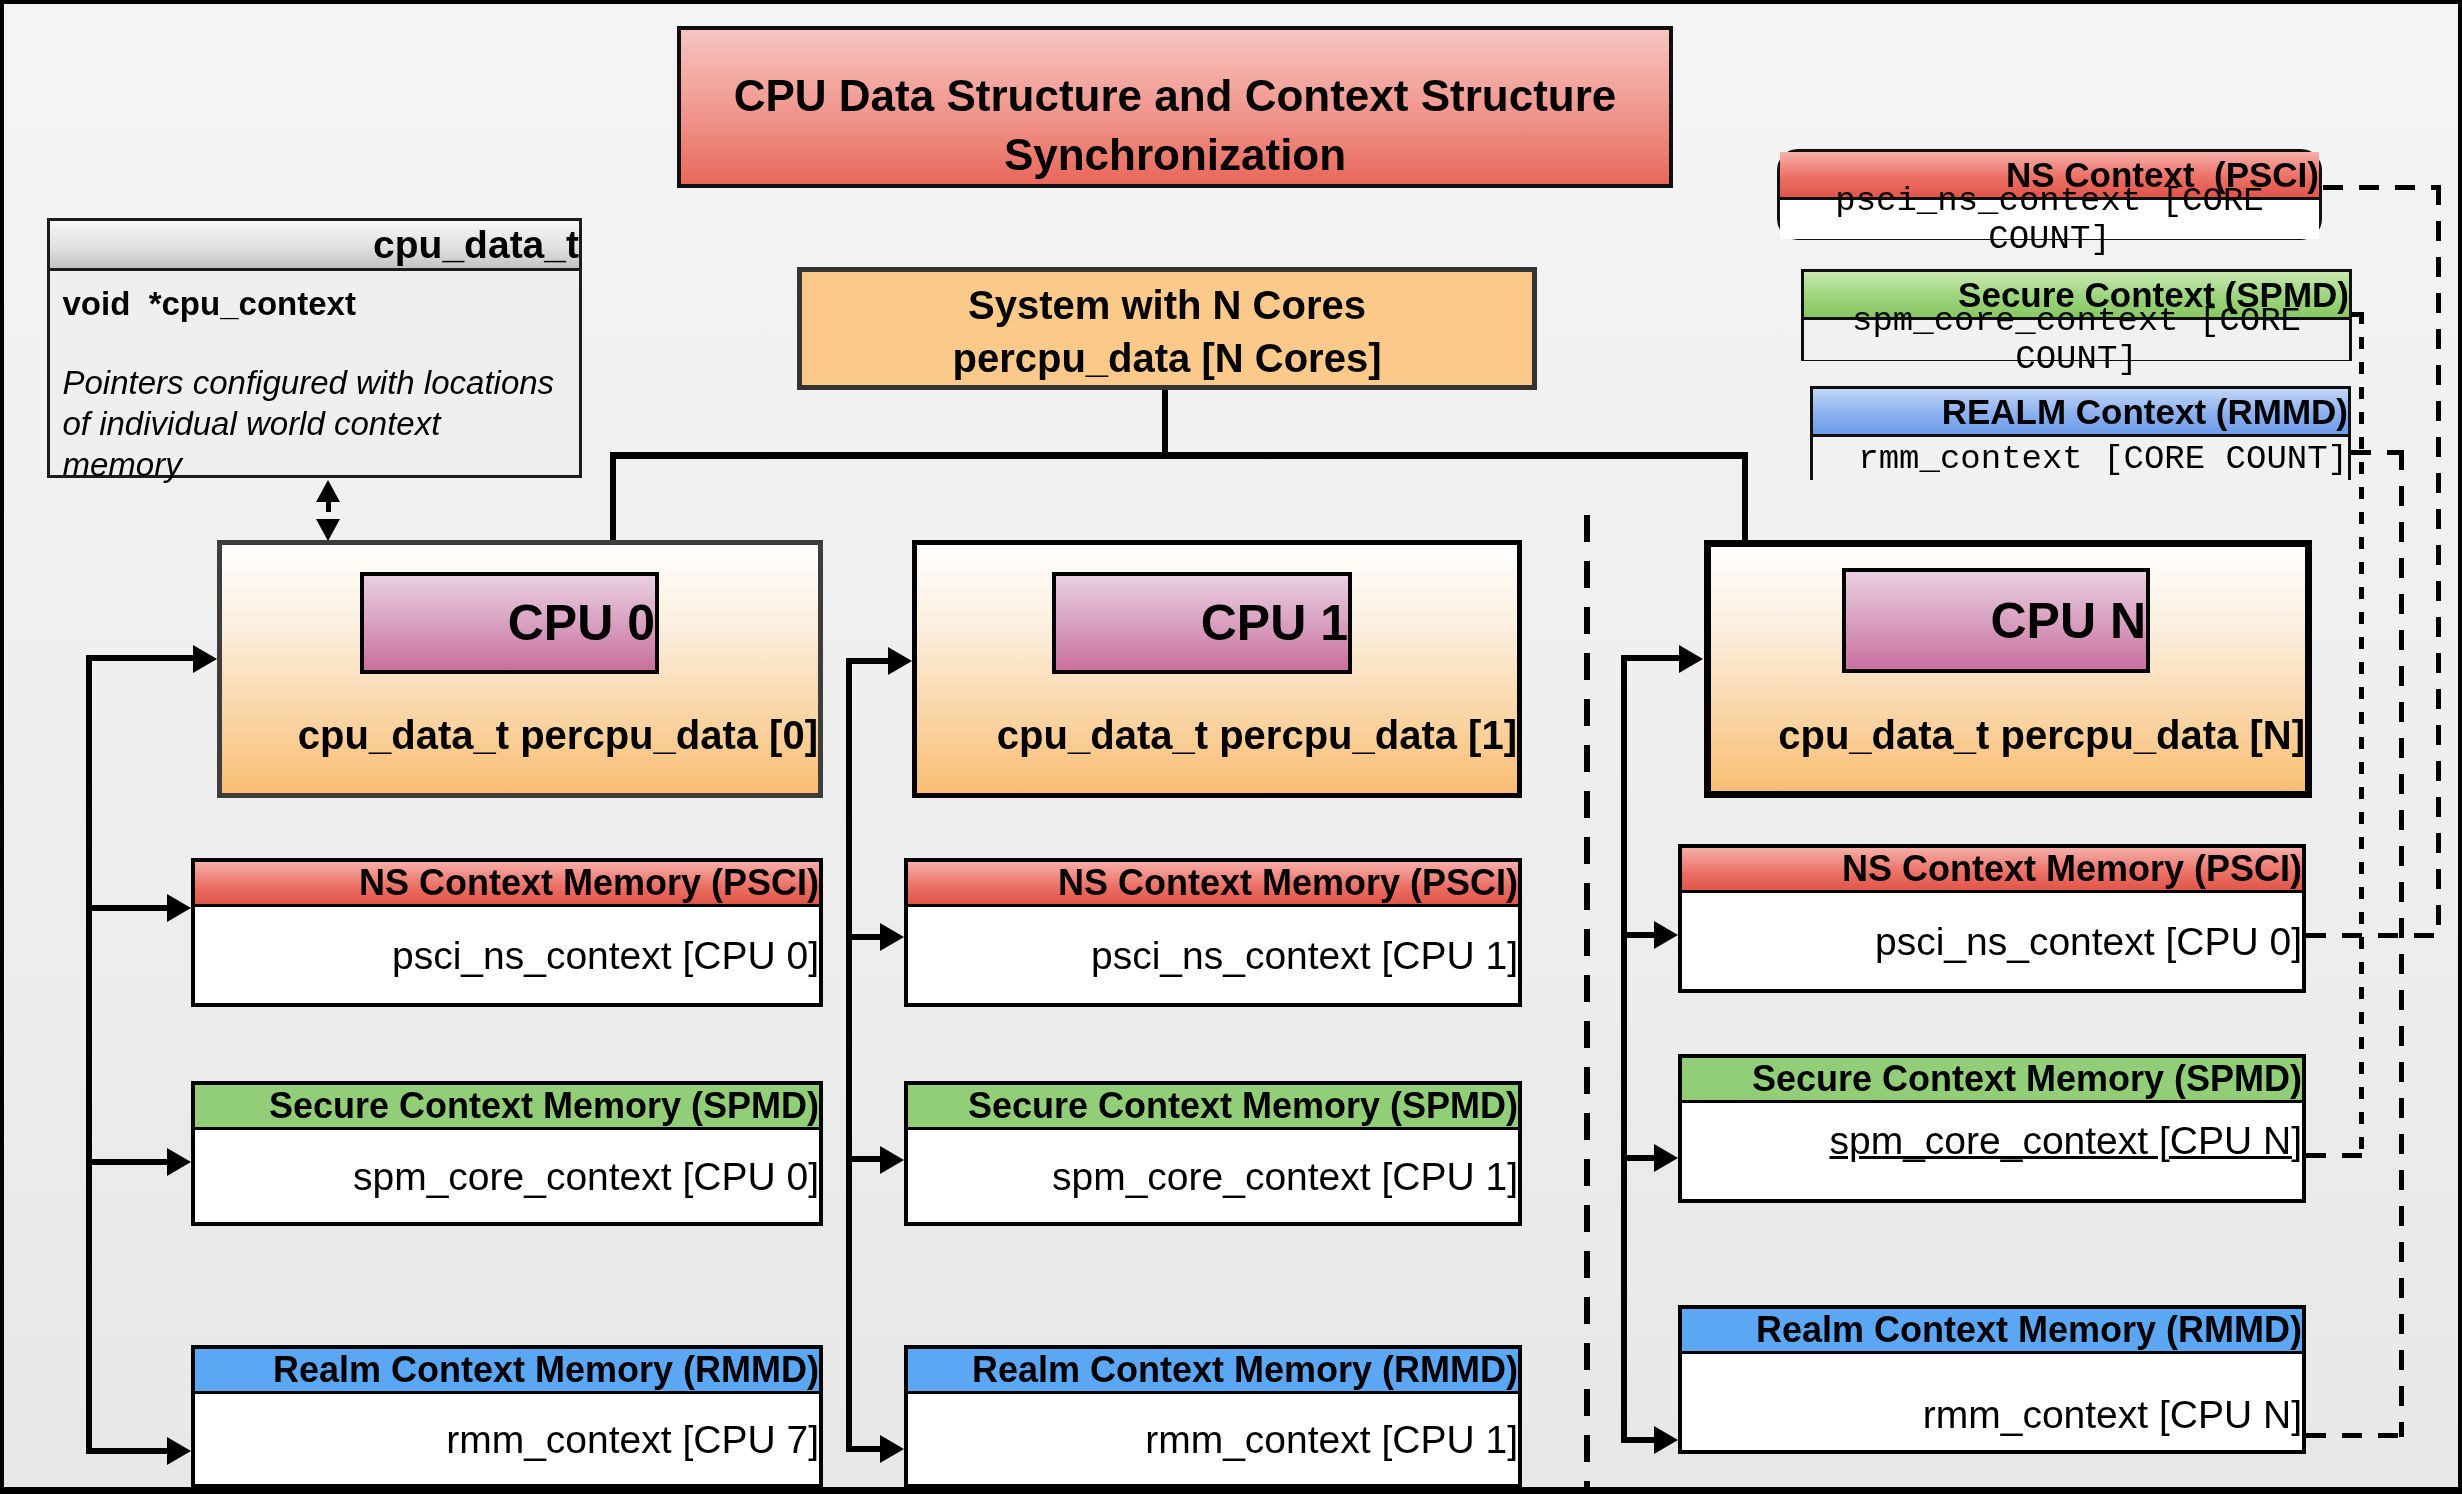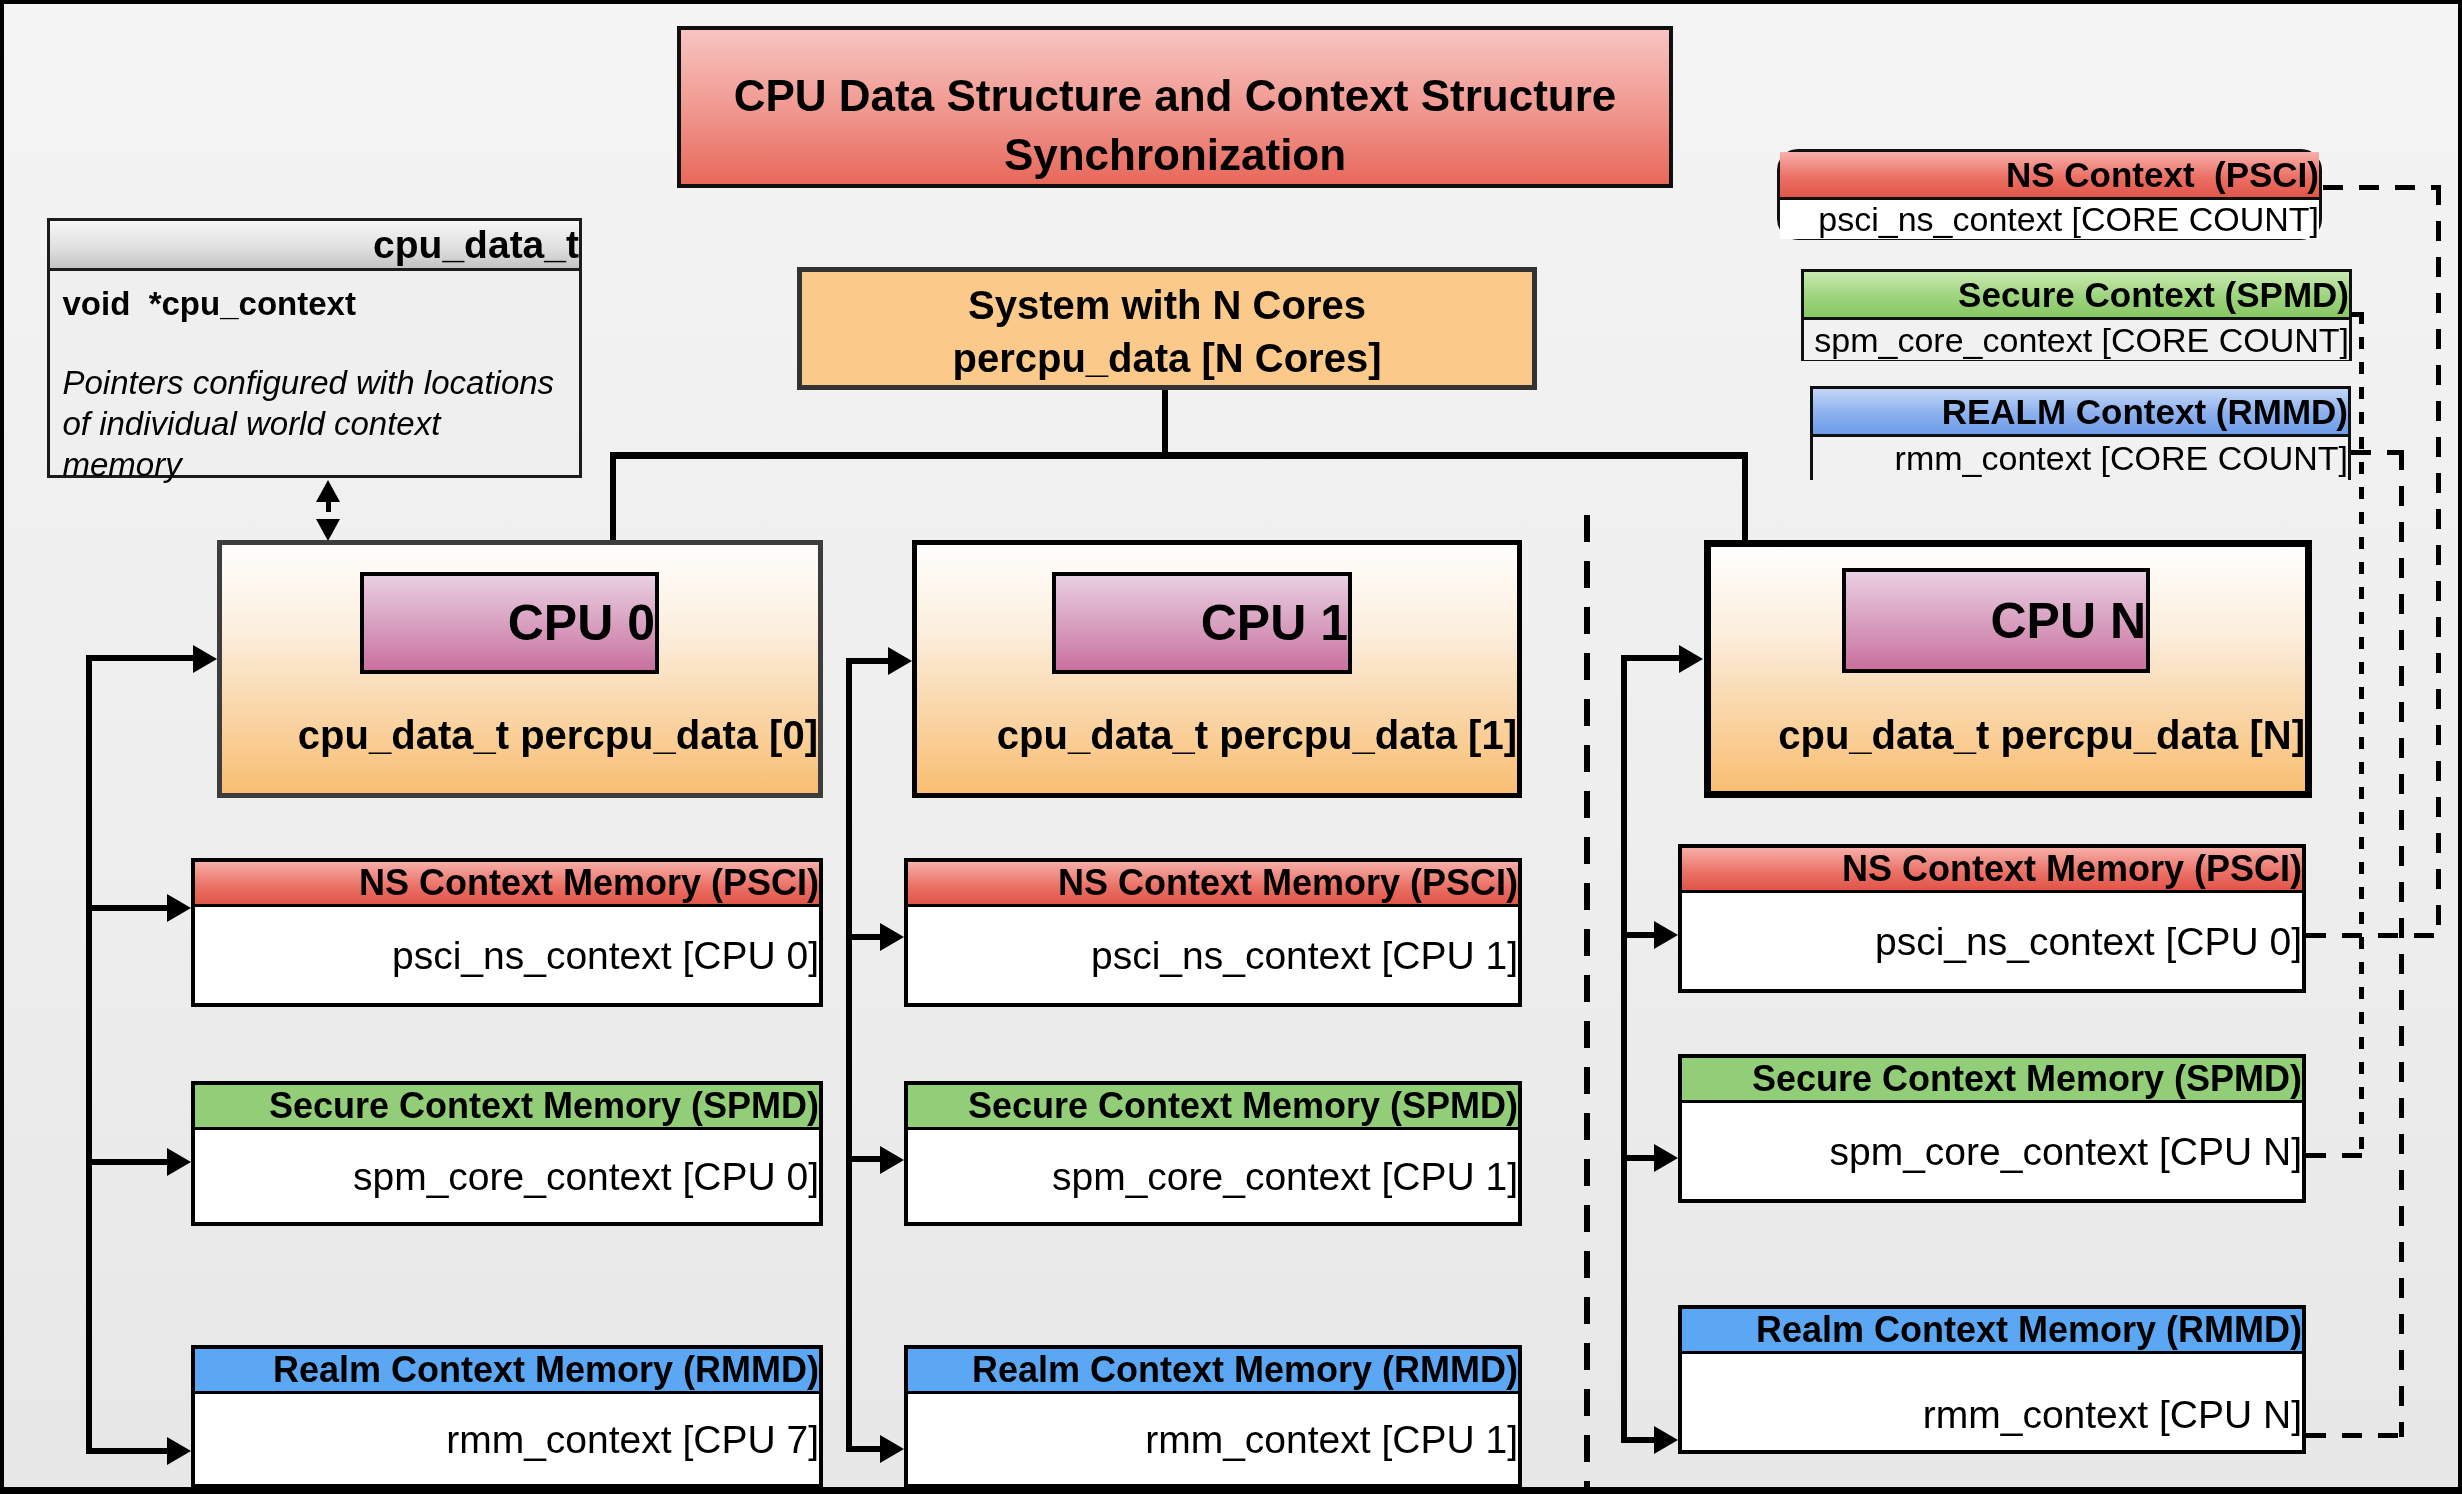--- a/index.html
+++ b/index.html
@@ -42,21 +42,21 @@
   
   .system-box{
     left:793px;top:263px;width:740px;height:123px;
     border:5.3px solid #333;background:#fbc98a;
     flex-direction:column;font-size:40px;font-weight:bold;line-height:53px;
   }
 
   
   .legend{border:3.6px solid #101010;}
   .legend .hd{width:100%;height:45px;border-bottom:3.6px solid #101010;font-size:35px;font-weight:bold;}
-  .legend .bd{width:100%;font-size:34px;}
+  .legend .bd{width:100%;font-size:34px;font-family:Liberation Mono, monospace;}
   .legend-ns{left:1773px;top:145px;width:545px;height:91px;border-radius:21px;}
   .legend-ns .hd{background:linear-gradient(180deg,#f6b0aa 0%,#ec7166 55%,#e15549 100%);}
   .legend-ns .bd{height:39px;background:#ffffff;}
   .legend-secure{left:1797px;top:265px;width:551px;height:92px;}
   .legend-secure .hd{background:linear-gradient(180deg,#c9e9b0 0%,#9dd47e 55%,#88c763 100%);}
   .legend-secure .bd{height:40px;background:#f1f1f1;}
   .legend-realm{left:1806px;top:382px;width:541px;height:94px;}
   .legend-realm .hd{background:linear-gradient(180deg,#c2d6f6 0%,#8cb0ee 55%,#6d9ce9 100%);}
   .legend-realm .bd{height:43px;background:#f1f1f1;}
 
@@ -211,21 +211,21 @@
   <div class="abs cpu-box thick" style="left:1700px;top:536px;width:608px;height:258px;">
     <div class="abs center cpu-inner" style="left:131px;top:21.4px;width:308px;height:105px;">CPU N</div>
     <div class="abs center cpu-label" style="top:157px;height:62px;">cpu_data_t percpu_data [N]</div>
   </div>
   <div class="abs ctx" style="left:1674px;top:840px;width:628px;height:149px;">
     <div class="abs center hd hd-ns">NS Context Memory (PSCI)</div>
     <div class="abs center bd" style="top:48px;height:92px;">psci_ns_context [CPU 0]</div>
   </div>
   <div class="abs ctx" style="left:1674px;top:1050px;width:628px;height:149px;">
     <div class="abs center hd hd-secure">Secure Context Memory (SPMD)</div>
-    <div class="abs center bd" style="top:48px;height:92px;">spm_core_context [CPU N]</div>
+    <div class="abs center bd" style="top:37px;height:92px;text-decoration:underline;">spm_core_context [CPU N]</div>
   </div>
   <div class="abs ctx" style="left:1674px;top:1301px;width:628px;height:149px;">
     <div class="abs center hd hd-realm">Realm Context Memory (RMMD)</div>
     <div class="abs center bd" style="top:60px;height:92px;">rmm_context [CPU N]</div>
   </div>
 
   <div class="abs line" style="left:1617px;top:651px;width:6.2px;height:788px;"></div>
   <div class="abs line" style="left:1617px;top:651px;width:60px;height:6.2px;"></div>
   <div class="abs arrow-right" style="left:1675px;top:641px;"></div>
   <div class="abs line" style="left:1617px;top:928px;width:34px;height:6.2px;"></div>

